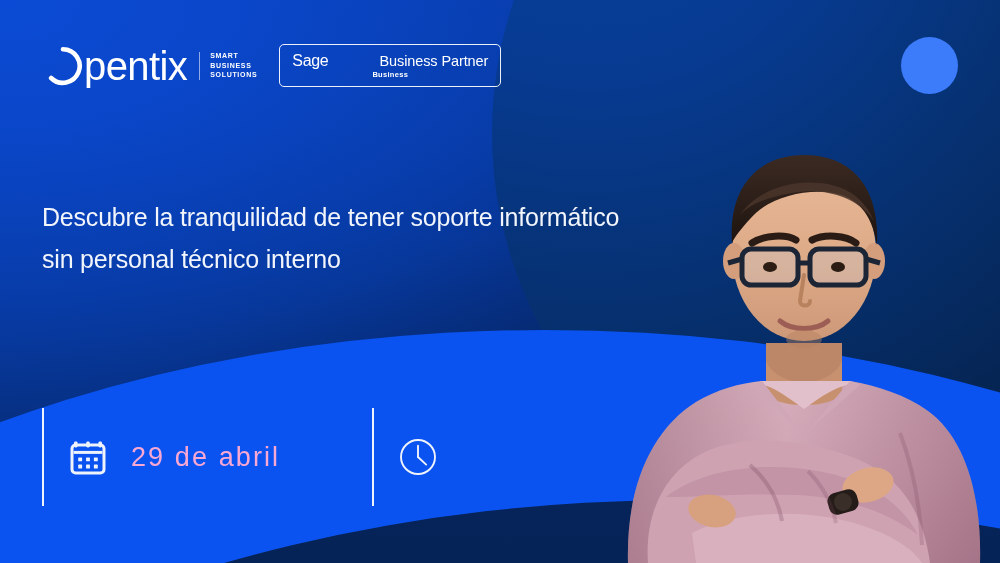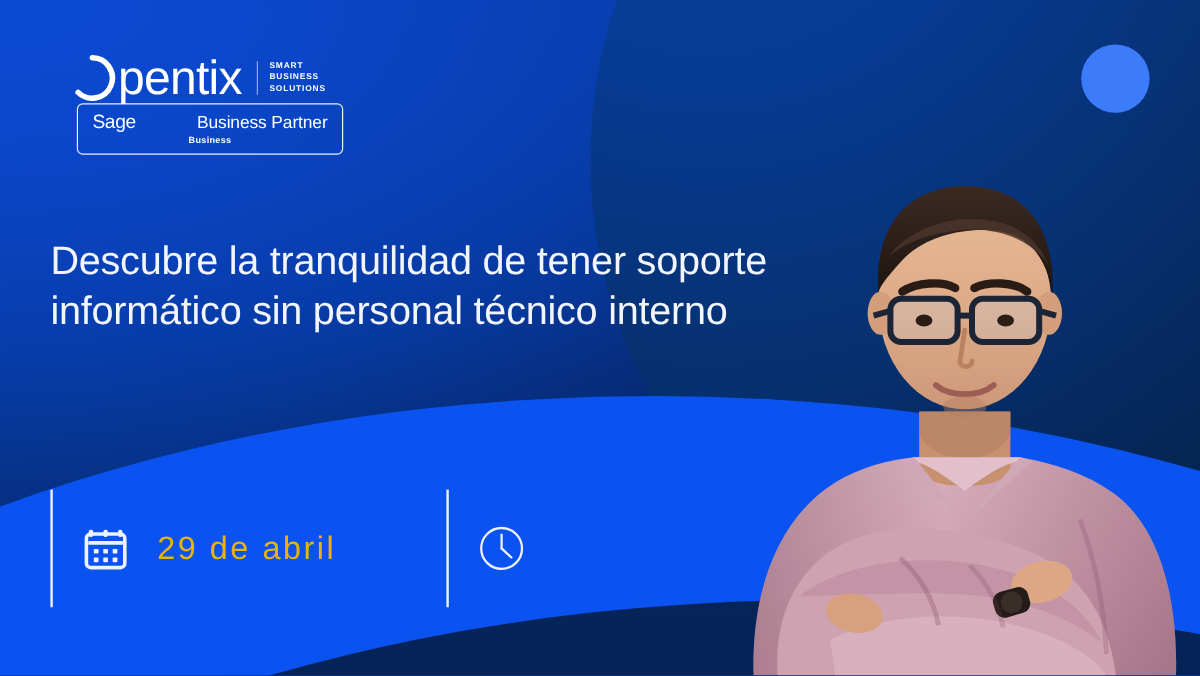--- a/index.html
+++ b/index.html
@@ -76,21 +76,20 @@
     border-radius:50%;
     background:#3c7cfb;
   }
 
   
   .header{
     position:absolute;
     left:42px; top:44px;
     display:flex; align-items:center; gap:0px;
     z-index:40;
-    flex-direction:column;
   }
   .logo-block{ display:flex; align-items:center; }
   .logo-o{
     position:relative;
     width:42px; height:42px;
     flex:0 0 auto;
     margin-right:1px;
   }
   .logo-o svg{ display:block; }
   .logo-word{
@@ -139,21 +138,21 @@
     letter-spacing:.3px;
   }
 
   
   .headline{
     position:absolute;
     left:42px; top:196px;
     width:600px;
     z-index:40;
     color:#f2f5fb;
-    font-size:33px;
+    font-size:25px;
     font-weight:400;
     line-height:42px;
     letter-spacing:-.2px;
   }
 
   
   .meta-row{
     position:absolute;
     left:42px; top:408px;
     display:flex; align-items:stretch;
@@ -167,21 +166,21 @@
     flex:0 0 auto;
   }
   .meta-icon{
     margin-left:23px;
     width:42px; height:42px;
     display:flex; align-items:center; justify-content:center;
     flex:0 0 auto;
   }
   .meta-label{
     margin-left:22px;
-    color:#eab308;
+    color:#f9a8d4;
     font-size:27px;
     font-weight:400;
     letter-spacing:2.1px;
     white-space:nowrap;
   }
   .meta-gap{ width:92px; }
 
   
   .person{
     position:absolute;

